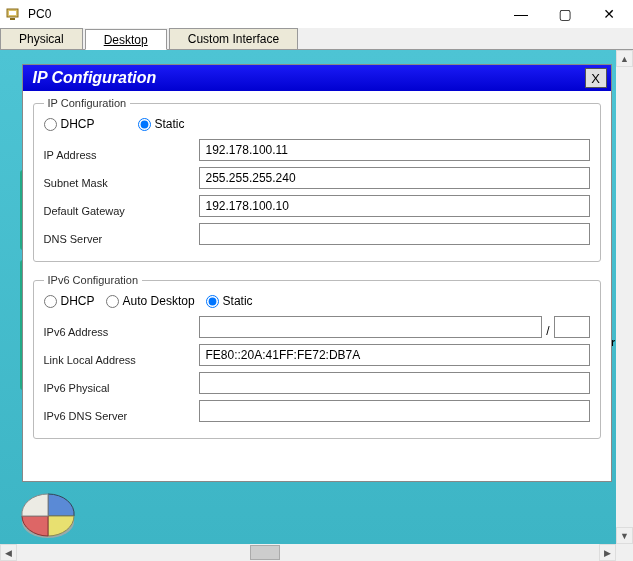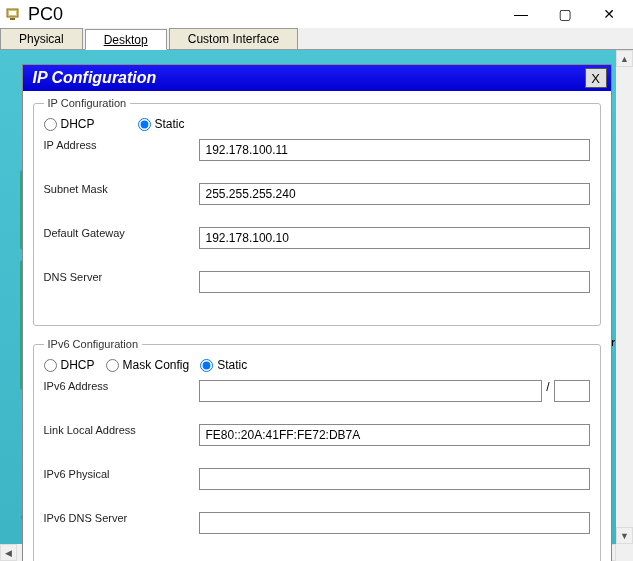--- a/index.html
+++ b/index.html
@@ -1,21 +1,21 @@
 <!DOCTYPE html>
 <html><head>
 <meta charset="utf-8">
 <style>
   * { box-sizing: border-box; margin: 0; padding: 0; }
   body { font-family: "Segoe UI", Tahoma, Arial, sans-serif; font-size: 12px; background: #fff; width: 633px; height: 561px; overflow: hidden; position: relative; }
   
   
   .titlebar { height: 28px; display: flex; align-items: center; padding: 0 2px 0 6px; background: #fff; }
   .titlebar-icon { width: 16px; height: 16px; margin-right: 6px; }
-  .titlebar-title { flex: 1; font-size: 18px; }
+  .titlebar-title { flex: 1; font-size: 12px; }
   .winbtn { width: 44px; height: 28px; display: flex; align-items: center; justify-content: center; font-family: Arial; font-size: 14px; }
   
   
   .tabs { display: flex; border-bottom: 1px solid #999; background: #f0f0f0; height: 22px; }
   .tab { padding: 3px 18px; border: 1px solid #999; border-bottom: none; background: #ece9d8; margin-right: 2px; font-size: 12px; cursor: pointer; position: relative; top: 0; }
   .tab.active { background: #fff; border-bottom: 1px solid #fff; z-index: 2; top: 1px; text-decoration: underline; }
   
   
   .desktop-area { background: linear-gradient(#4dc4d4, #3db5c5); height: calc(561px - 28px - 22px - 17px); position: relative; padding: 8px; }
   
@@ -27,21 +27,21 @@
   .dialog-body { padding: 6px 10px 30px 10px; }
   
   fieldset { border: 1px solid #bbb; border-radius: 3px; padding: 8px 10px 10px 10px; margin-bottom: 12px; }
   legend { padding: 0 4px; font-size: 11px; color: #333; }
   
   .radio-row { display: flex; gap: 3px; margin-bottom: 8px; align-items: center; }
   .radio-opt { display: flex; align-items: center; gap: 4px; margin-right: 40px; }
   .radio-opt.tight { margin-right: 8px; }
   .radio-opt input[type=radio] { width: 13px; height: 13px; }
   
-  .form-row { display: flex; align-items: flex-start; margin-bottom: 22px; }
+  .form-row { display: flex; align-items: flex-end; margin-bottom: 6px; }
   .form-label { width: 155px; font-size: 11px; color: #222; }
   .form-input { flex: 1; border: 1px solid #888; height: 22px; padding: 2px 6px; font-size: 12px; font-family: inherit; }
   .prefix-sep { margin: 0 4px; }
   .prefix-input { width: 36px; border: 1px solid #888; height: 22px; padding: 2px 4px; font-size: 12px; }
   
   
   .bg-panel { position: absolute; background: #bde8ee; border: 2px solid #2a8; border-radius: 3px; }
   .bg-panel.p1 { left: 20px; top: 120px; width: 590px; height: 80px; }
   .bg-panel.p2 { left: 20px; top: 210px; width: 590px; height: 130px; }
   .bg-text { position: absolute; left: 604px; top: 286px; font-size: 11px; font-weight: bold; color: #000; }
@@ -131,21 +131,21 @@
 
       <fieldset>
         <legend>IPv6 Configuration</legend>
         <div class="radio-row">
           <label class="radio-opt tight">
             <input type="radio" name="ipv6mode" style="">
             <span>DHCP</span>
           </label>
           <label class="radio-opt tight">
             <input type="radio" name="ipv6mode" style="">
-            <span>Mask Config</span>
+            <span>Auto Desktop</span>
           </label>
           <label class="radio-opt tight">
             <input type="radio" name="ipv6mode" checked="" style="">
             <span>Static</span>
           </label>
         </div>
         <div class="form-row">
           <div class="form-label">IPv6 Address</div>
           <input class="form-input" value="" style="">
           <span class="prefix-sep">/</span>

